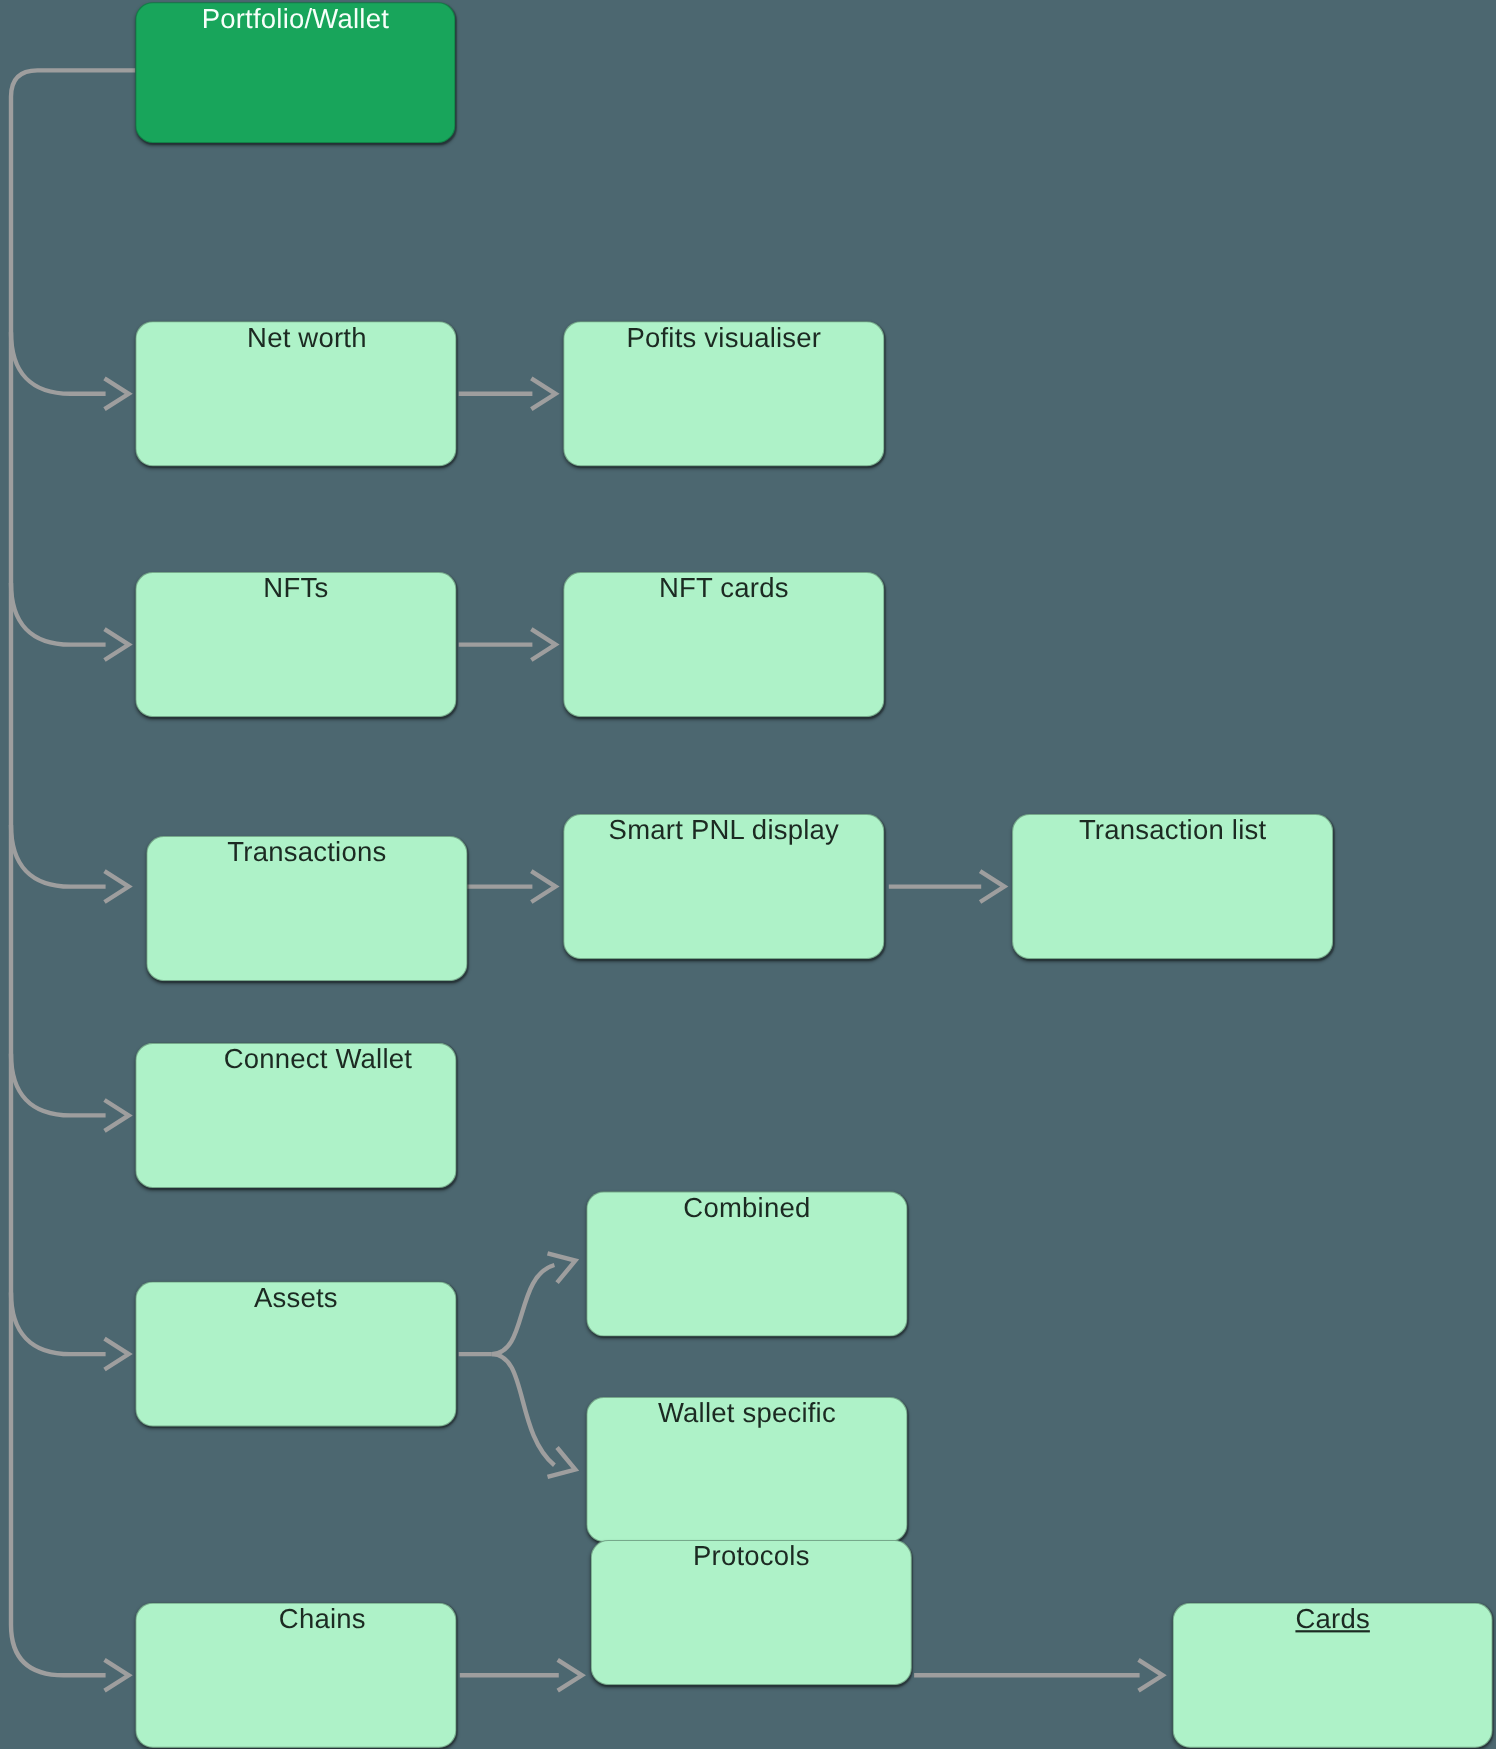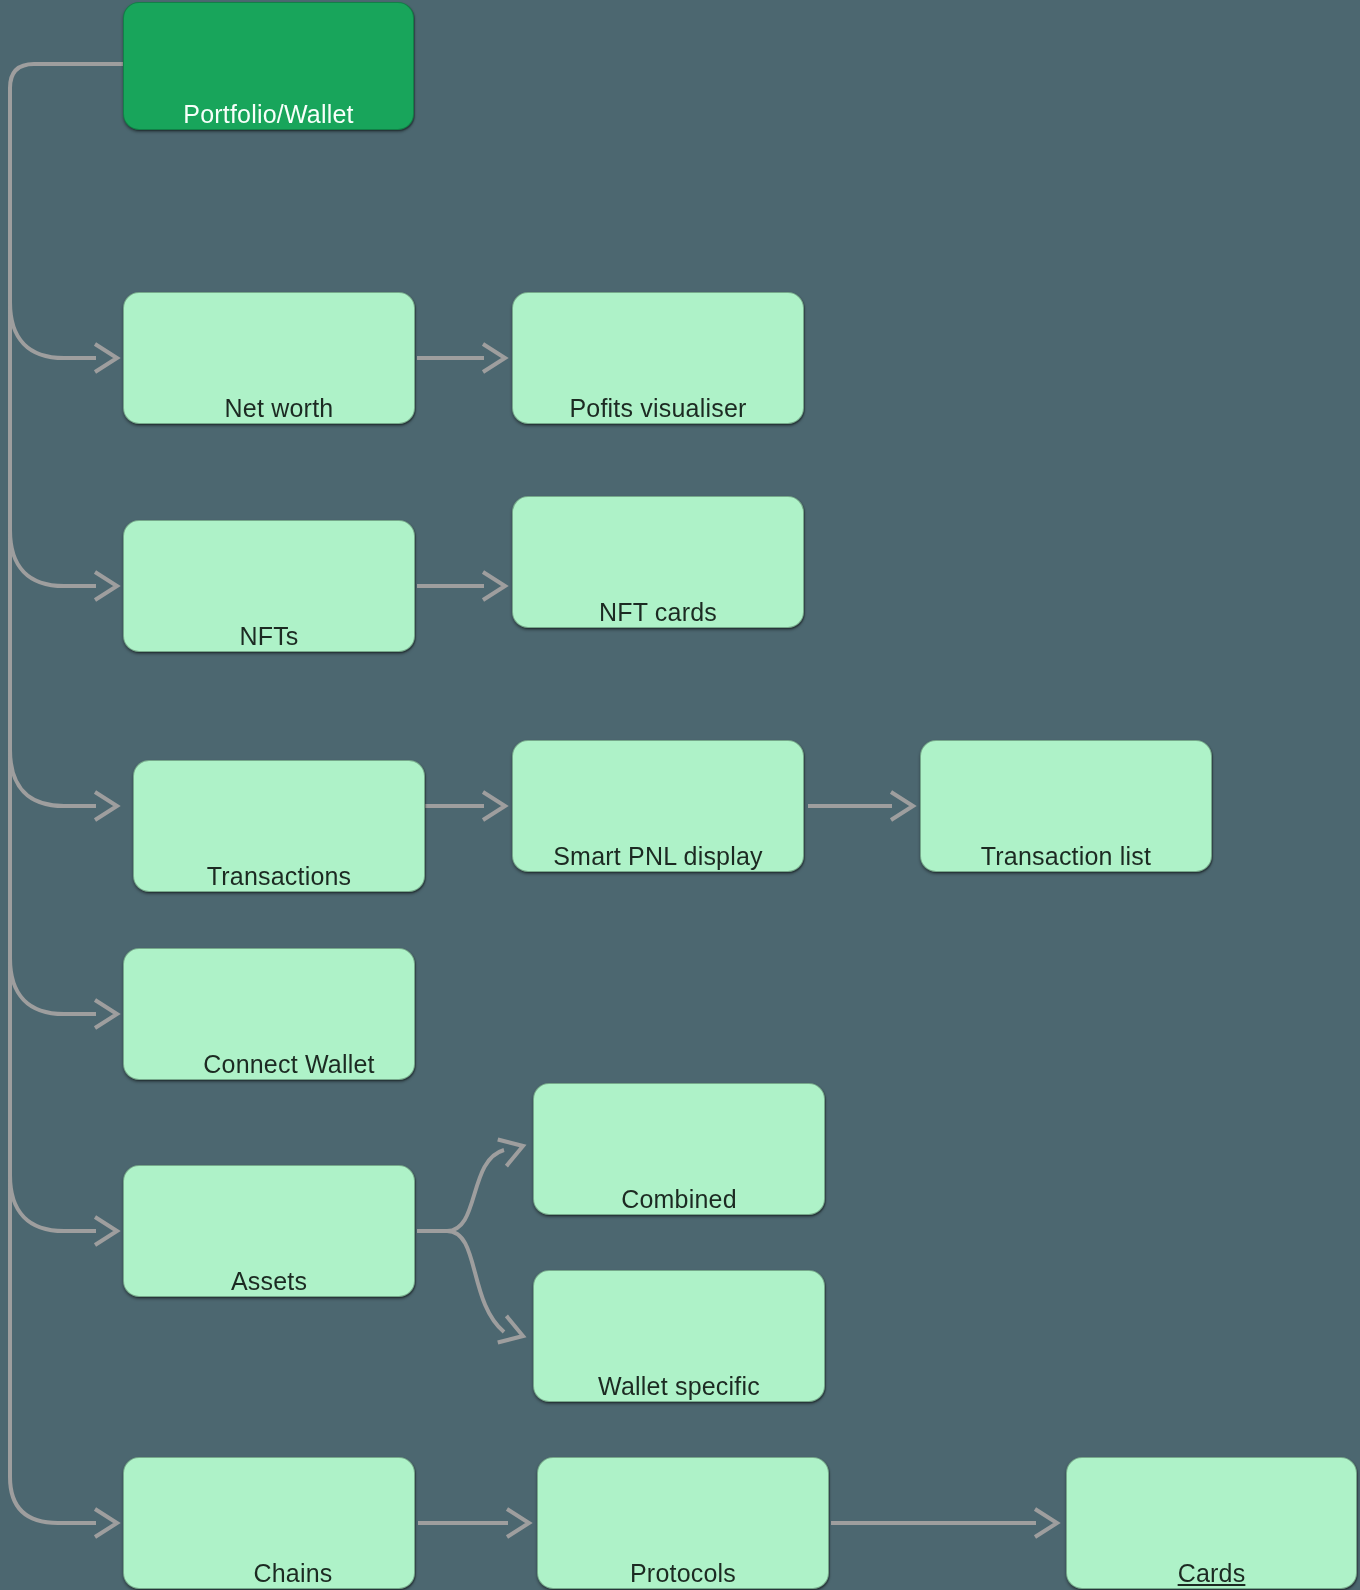--- a/index.html
+++ b/index.html
@@ -35,47 +35,47 @@
   }
   .node{
     position:absolute;
     width:292px;
     height:132px;
     border-radius:16px;
     background:var(--secondary);
     border:1.5px solid rgba(15,35,25,0.35);
     box-shadow:0 2px 3px rgba(0,0,0,0.38), 1px 1px 1px rgba(0,0,0,0.25);
     display:flex;
-    align-items:flex-end;
+    align-items:flex-start;
     justify-content:center;
     color:var(--text_dark);
     font-size:25px;
     letter-spacing:0.2px;
     cursor:default;
   }
   .node.primary{
     background:var(--primary);
     color:var(--text_light);
     border-color:rgba(10,60,35,0.35);
   }
   
   .pos-portfolio       {left:123px; top:2px;    height:128px; width:291px;}
   .pos-net-worth       {left:123px; top:292px;padding-left:20px;}
   .pos-pofits          {left:512px; top:292px;}
   .pos-nfts            {left:123px; top:520px;}
-  .pos-nft-cards       {left:512px; top:496px;}
+  .pos-nft-cards       {left:512px; top:520px;}
   .pos-transactions    {left:133px; top:740px;margin-top:20px;}
   .pos-smart-pnl       {left:512px; top:740px;}
   .pos-transaction-list{left:920px; top:740px;}
   .pos-connect-wallet  {left:123px; top:948px;padding-left:40px;}
   .pos-assets          {left:123px; top:1165px;}
   .pos-combined        {left:533px; top:1083px;}
   .pos-wallet-specific {left:533px; top:1270px;}
   .pos-chains          {left:123px; top:1457px;padding-left:48px;}
-  .pos-protocols       {left:537px; top:1457px;}
+  .pos-protocols       {left:537px; top:1400px;}
   .pos-cards           {left:1066px;top:1457px; width:291px;text-decoration:underline;}
 </style>
 </head>
 <body>
 
 <div class="canvas">
 
   <svg class="connector-layer" viewBox="0 0 1360 1590" xmlns="http://www.w3.org/2000/svg">
     <g>
 

